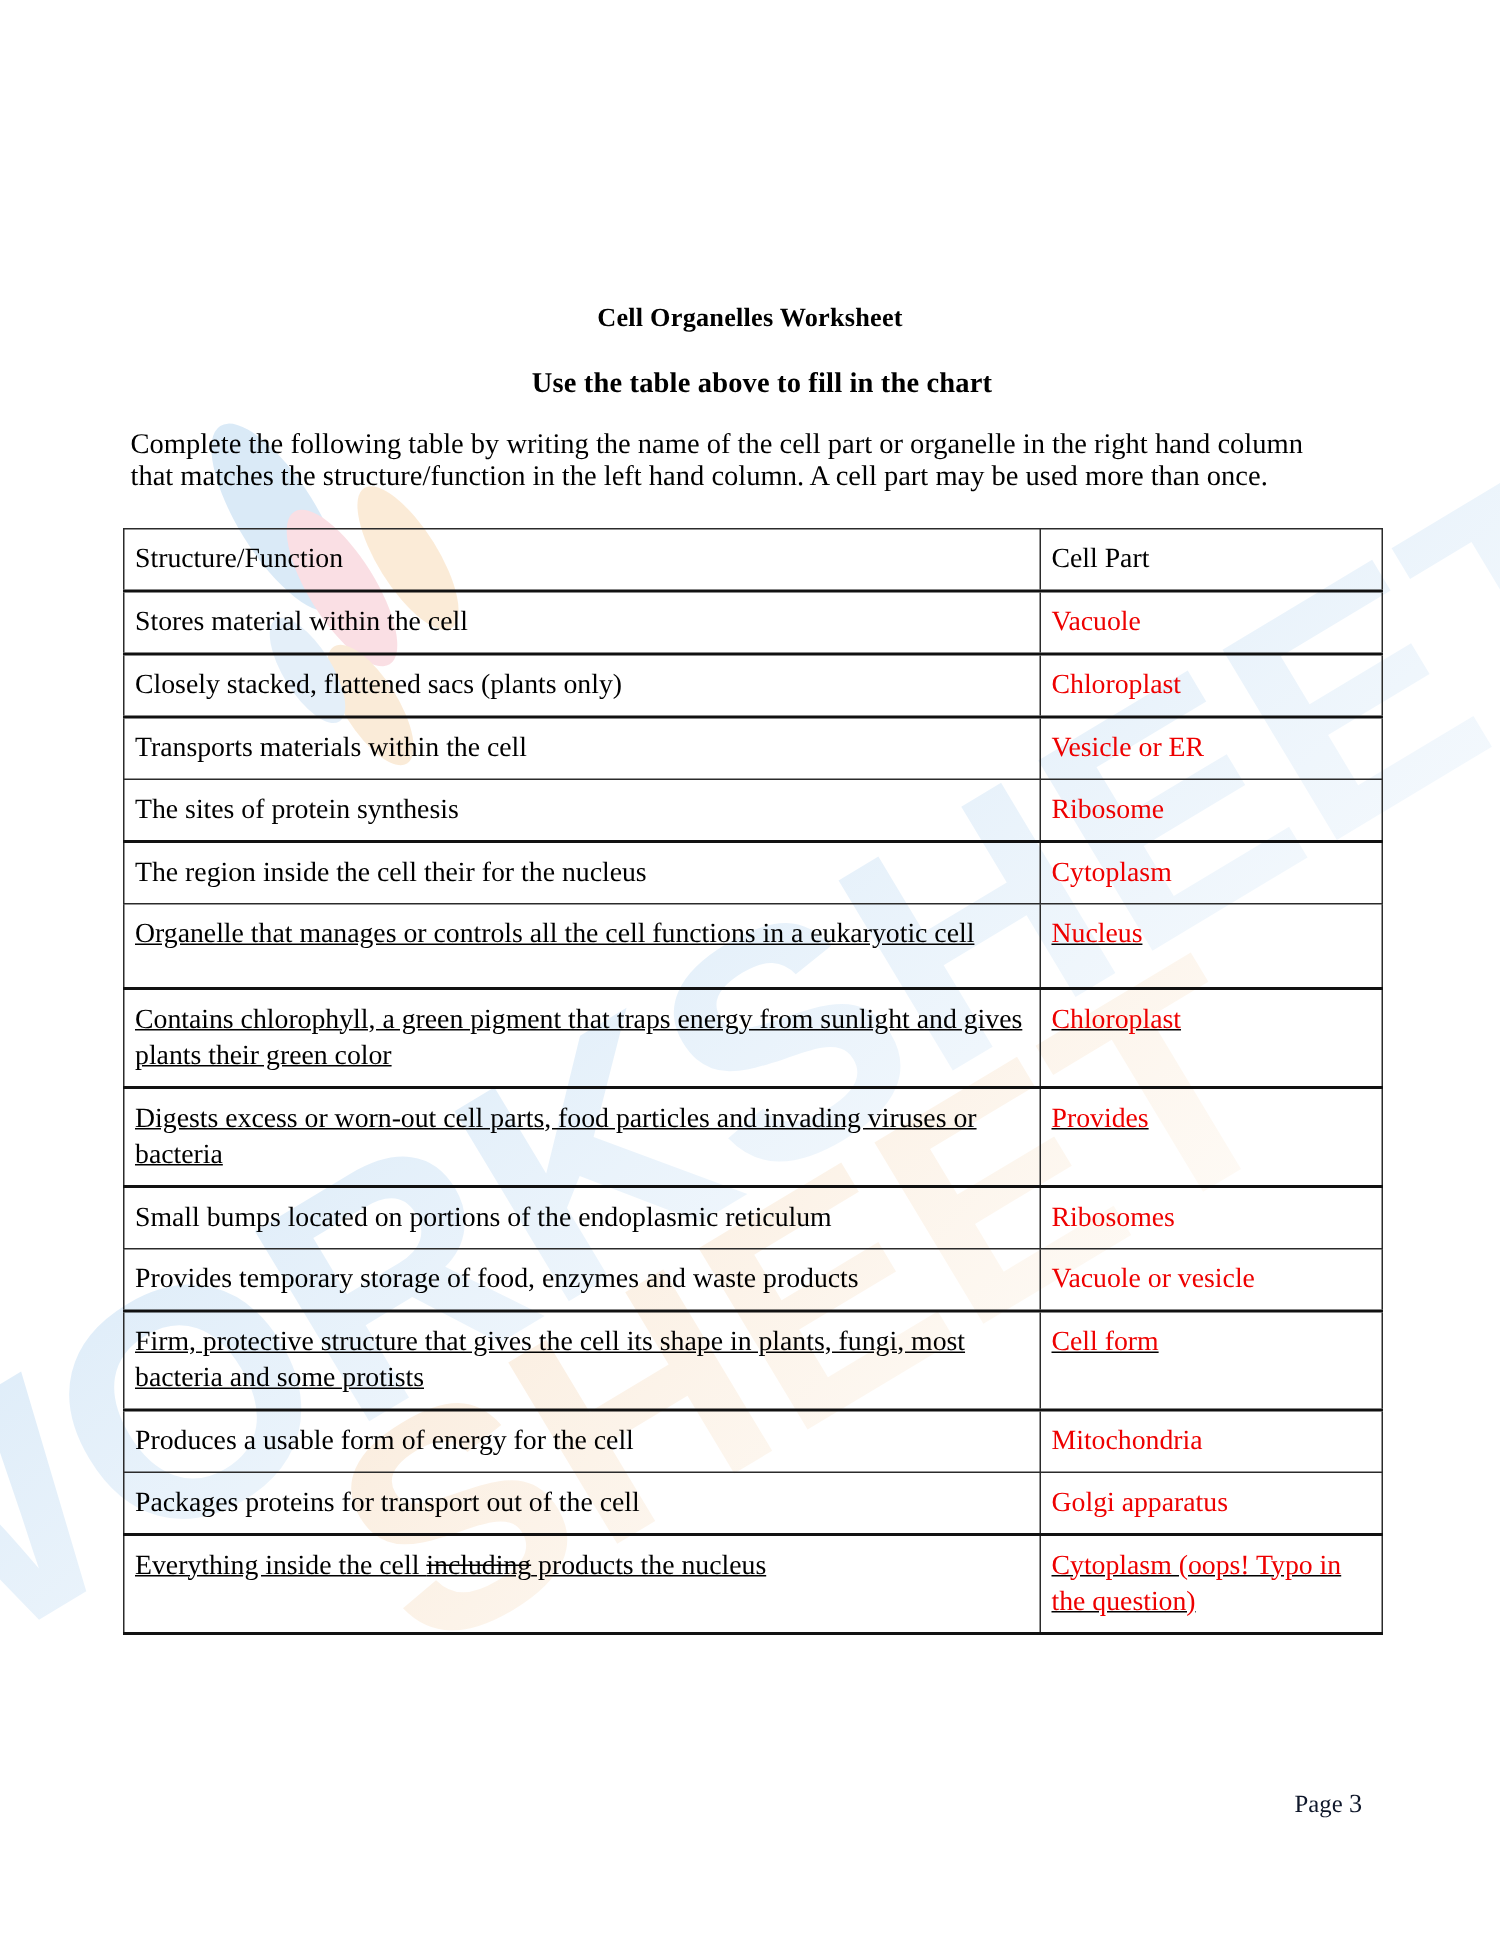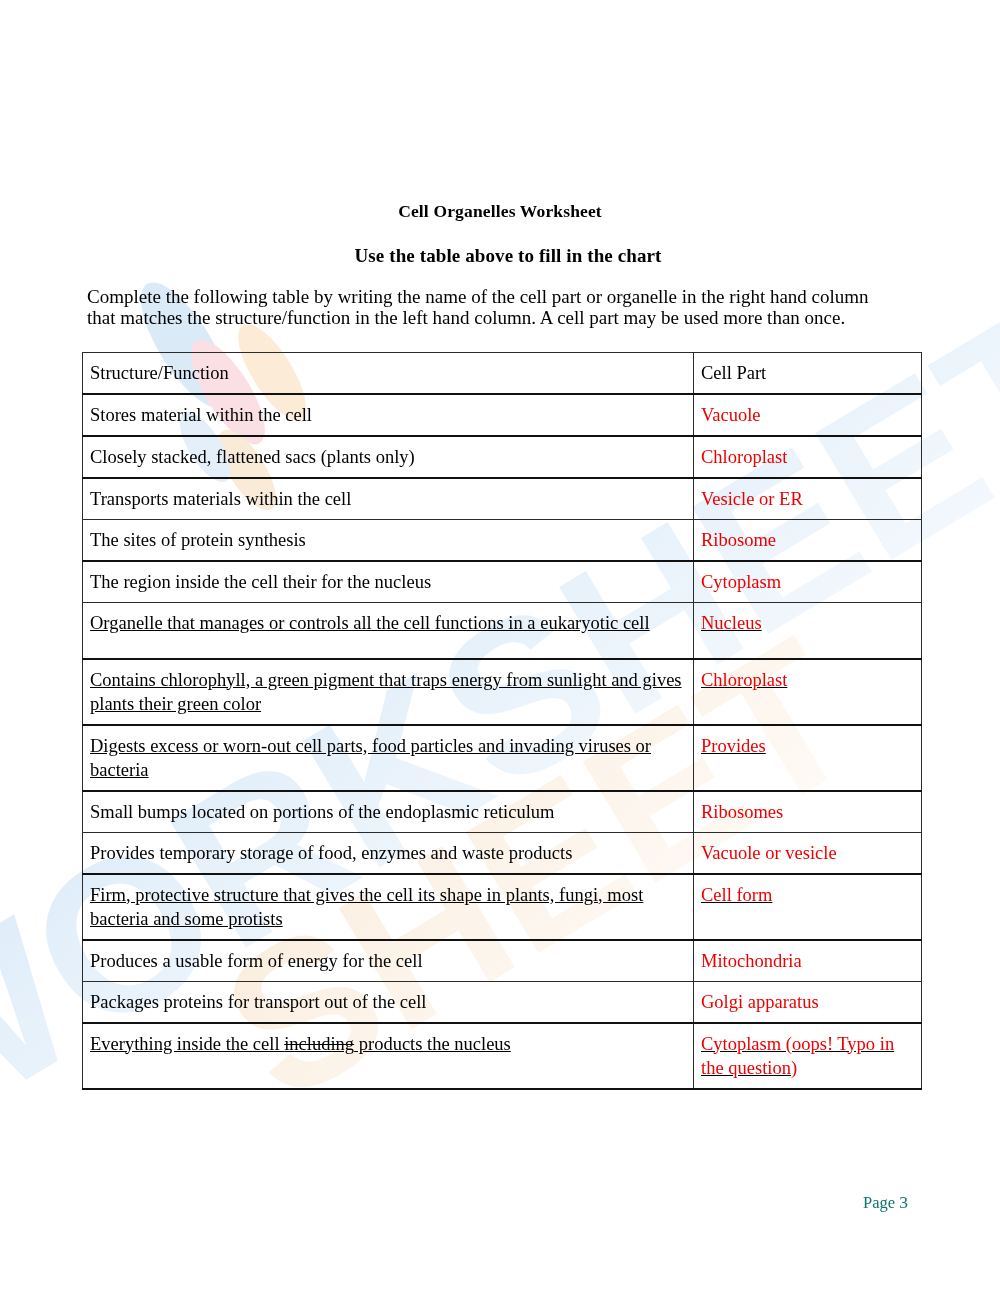--- a/index.html
+++ b/index.html
@@ -98,21 +98,21 @@
   
   .h-head { height: 40px; }
   .h-1    { height: 40px; }
   .h-2    { height: 56px; text-decoration: underline; }
 
   .footer {
     position: absolute;
     right: 92px;
     top: 1192px;
     font-size: 16.5px;
-    color: #0f766e;
+    color: #0f172a;
   }
   .footer .pagenum { font-size: 17.5px; }
 </style>
 </head>
 <body>
 
 <div id="watermark">
   <svg width="1000" height="1294" viewBox="0 0 1000 1294" xmlns="http://www.w3.org/2000/svg">
     <defs>
       <linearGradient id="wmFadeBlue" x1="0" y1="0" x2="1" y2="1">

